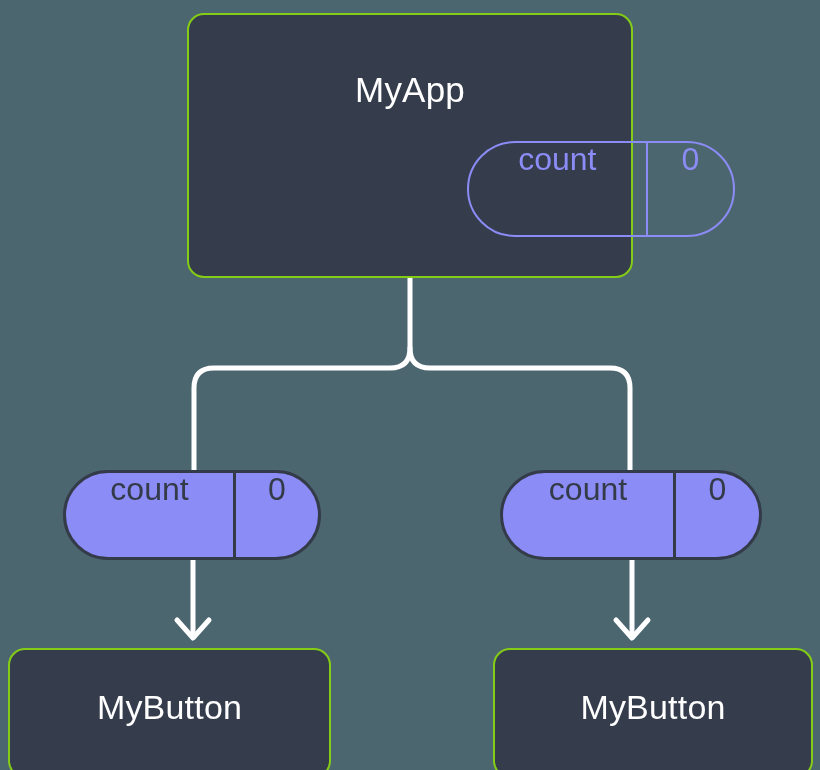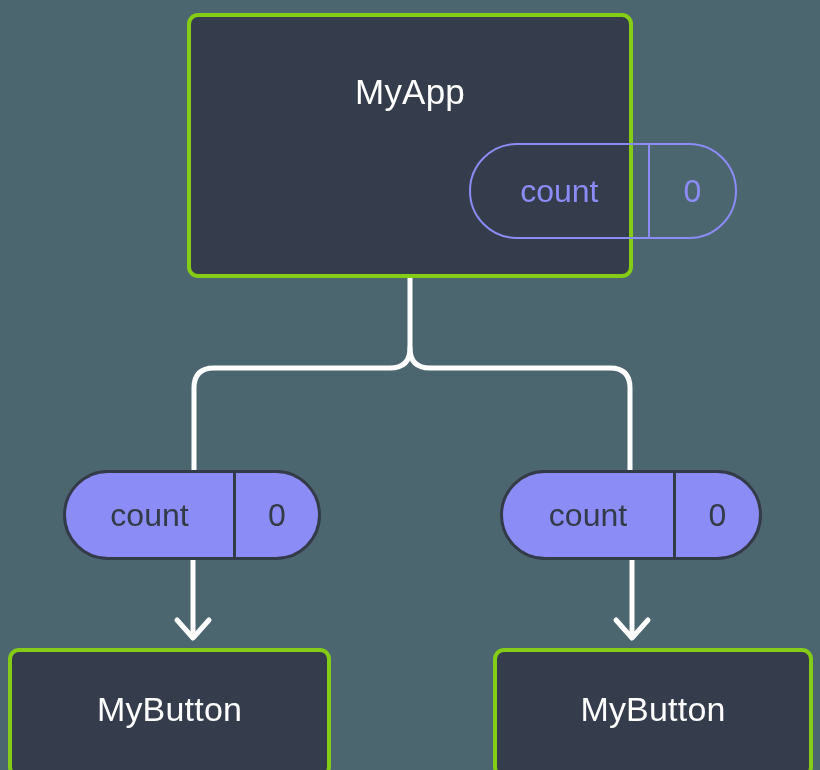--- a/index.html
+++ b/index.html
@@ -24,22 +24,22 @@
     top: 0;
     width: 820px;
     height: 770px;
     pointer-events: none;
   }
   
   .component-box {
     position: absolute;
     box-sizing: border-box;
     background: #353c4c;
-    border: 4px solid #84cc16;
-    border-radius: 11px;
+    border: 2px solid #84cc16;
+    border-radius: 17px;
   }
   .component-title {
     position: absolute;
     left: 0;
     width: 100%;
     text-align: center;
     color: #ffffff;
     font-weight: 400;
     letter-spacing: 0.2px;
   }
@@ -69,21 +69,21 @@
   #box-mybutton-right .component-title {
     top: 38px;
     font-size: 34px;
   }
 
   
   .state-pill {
     position: absolute;
     box-sizing: border-box;
     display: flex;
-    align-items: center;
+    align-items: flex-start;
     border-radius: 999px;
     overflow: hidden;
   }
   .pill-name,
   .pill-value {
     display: flex;
     align-items: center;
     justify-content: center;
     font-size: 32px;
     line-height: 1;

